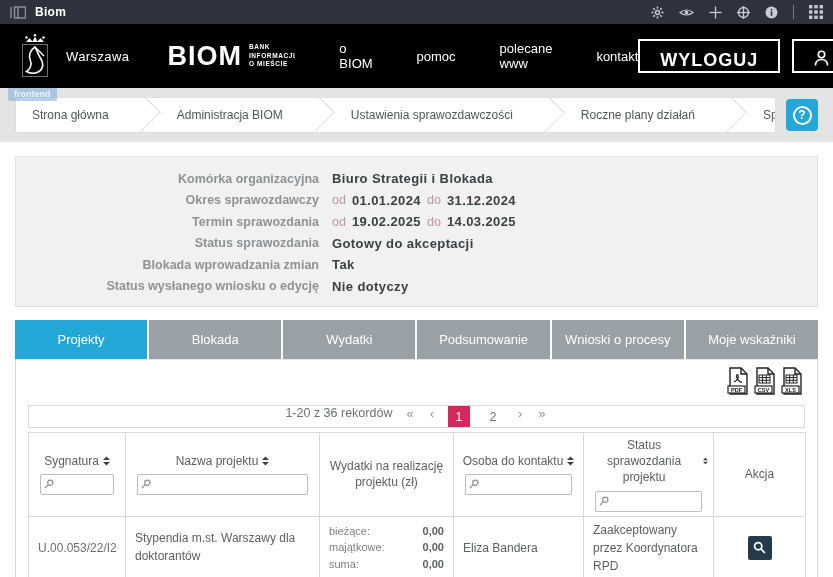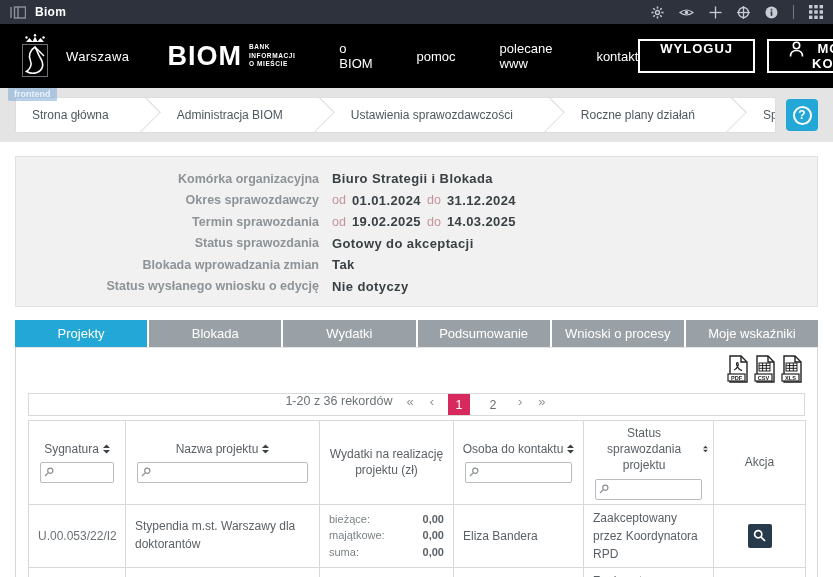--- a/index.html
+++ b/index.html
@@ -17,22 +17,22 @@
   
   .header { height:64px; background:#000; display:flex; align-items:center; padding:0 14px; color:#fff; }
   .citylogo { display:flex; align-items:center; gap:10px; }
   .citylogo .cityname { font-size:13px; letter-spacing:.4px; }
   .brand { display:flex; align-items:center; margin-left:38px; }
   .brand .biom { font-size:27px; font-weight:bold; letter-spacing:1px; }
   .brand .sub { margin-left:7px; font-size:6.5px; letter-spacing:.6px; line-height:1.35; font-weight:bold; }
   .hnav { display:flex; align-items:center; }
   .hnav a { color:#fff; font-size:13px; text-decoration:none; margin-left:44px; cursor:pointer; }
   .hbtns { margin-left:auto; margin-right:100px; display:flex; gap:12px; }
-  .hbtn { background:transparent; border:2px solid #fff; color:#fff; font-size:13px; font-weight:bold;
-    letter-spacing:1px; padding:0 20px; height:34px; display:flex; align-items:flex-start; gap:8px;
+  .hbtn { background:transparent; border:2px solid #fff; color:#fff; font-size:18px; font-weight:bold;
+    letter-spacing:1px; padding:0 20px; height:34px; display:flex; align-items:flex-end; gap:8px;
     font-family:"Liberation Sans",sans-serif; cursor:pointer; }
 
   
   .crumbband { height:54px; background:#e4e4e4; display:flex; align-items:center; padding:0 15px; position:relative; }
   .devbadge { position:absolute; left:8px; top:0; background:rgba(125,170,215,.55); color:#e8f3fc;
     font-size:9px; font-weight:bold; padding:1px 6px 2px; border-radius:1px; }
   .crumbbar { flex:1; background:#fff; border:1px solid #dedede; border-radius:2px; height:36px;
     display:flex; align-items:center; overflow:hidden; padding:0 16px; margin-right:10px;gap:21px; }
   .crumb { font-size:12px; color:#4e585d; white-space:nowrap; cursor:pointer; }
   .crumb-sep { width:30px; height:30px; border-top:1px solid #e0e0e0; border-right:1px solid #e0e0e0;
@@ -45,21 +45,21 @@
   
   .infopanel { margin:14px 15px 0; background:#f1f1f1; border:1px solid #e1e1e1; padding:11px 0 9px; }
   .inforow { display:flex; align-items:center; height:21.5px; font-size:12.5px;margin-left:40px; }
   .inforow .lbl { width:263px; text-align:right; color:#8d9397; font-weight:bold; flex:none; }
   .inforow .val { margin-left:13px; color:#3a4145; font-weight:bold; letter-spacing:.4px; font-size:13px; }
   .inforow .pre { margin-left:13px; color:#c6939b; font-size:12.5px; }
   .inforow .pre2 { margin-left:6px; color:#c6939b; font-size:12.5px; }
   .inforow .val2 { margin-left:6px; color:#3a4145; font-weight:bold; letter-spacing:.4px; font-size:13px; }
 
   
-  .tabs { margin:13px 15px 0; display:flex; gap:2px; height:27px; }
+  .tabs { margin:13px 15px 0; display:flex; gap:2px; height:39px;justify-content:flex-end; }
   .tab { flex:1; background:#9aa1a6; color:#fff; font-size:13px; display:flex; align-items:center;
     justify-content:center; cursor:pointer; }
   .tab.active { background:#23a7d6; }
 
   
   .panel { margin:0 15px; background:#fff; border:1px solid #d6d6d6; border-top:1px solid #e6e6e6;
     height:245px; padding:5px 12px 0; }
   .exports { display:flex; justify-content:flex-end; gap:4px; padding:2px 1px 6px; }
   .exports a { cursor:pointer; display:block; }
 

